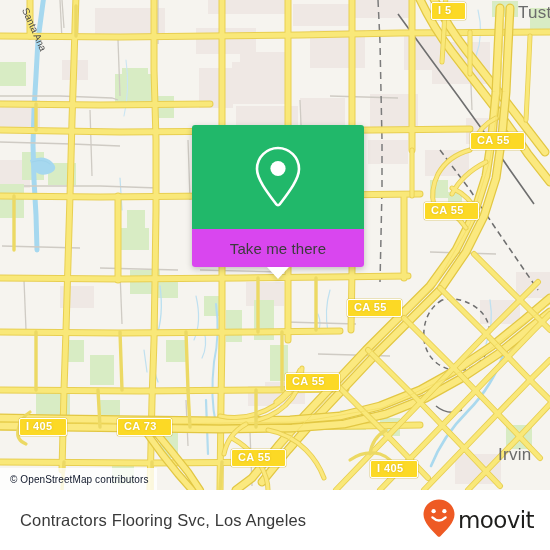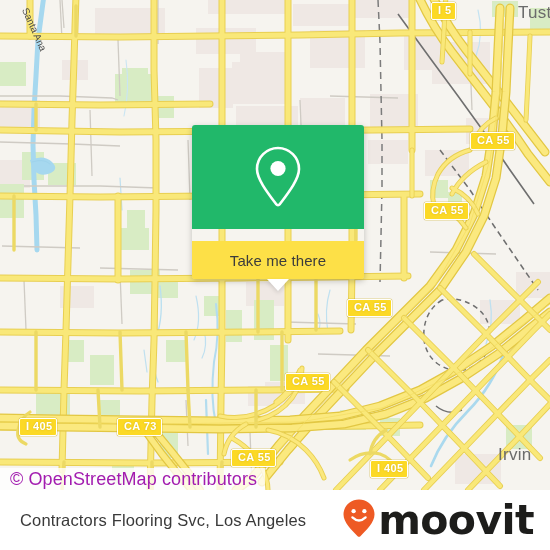--- a/index.html
+++ b/index.html
@@ -35,22 +35,22 @@
   
   #attribution {
     position: absolute;
     left: 0;
     top: 468px;
     height: 22px;
     padding: 0 8px 0 10px;
     display: flex;
     align-items: center;
     background: rgba(255,255,255,0.78);
-    font-size: 18px;
-    color: #a21caf;
+    font-size: 10px;
+    color: #0f172a;
     letter-spacing: 0.1px;
     white-space: nowrap;
   }
 
   
   #popup-card {
     position: absolute;
     left: 192px;
     top: 125px;
     width: 172px;
@@ -63,30 +63,29 @@
     background: #21b86a;
     height: 104px;
     border-radius: 3px 3px 0 0;
     display: flex;
     align-items: center;
     justify-content: center;
   }
   #popup-pin-icon { display:block; }
   #popup-action {
     position: relative;
-    background: #fde047;
+    background: #d946ef;
     height: 38px;
     border-radius: 0 0 3px 3px;
     display: flex;
     align-items: center;
     justify-content: center;
     font-size: 15px;
     color: #3c3c3c;
     letter-spacing: 0.1px;
-    margin-top: 12px;
   }
   #popup-tail {
     position: absolute;
     left: 50%;
     margin-left: -11px;
     top: 100%;
     width: 0; height: 0;
     border-left: 11px solid transparent;
     border-right: 11px solid transparent;
     border-top: 12px solid #ffffff;
@@ -113,39 +112,39 @@
     color: #3a3a3a;
     white-space: nowrap;
     letter-spacing: 0.15px;
   }
   #moovit-logo {
     display: flex;
     align-items: center;
     gap: 2px;
   }
   #moovit-wordmark {
-    font-size: 41px;
+    font-size: 23px;
     color: #1d1d1b;
     letter-spacing: -0.6px;
     line-height: 1;
     font-family: "DejaVu Sans", sans-serif;
-    font-weight: 700;
+    font-weight: 400;
   }
 
   
   .shield {
     position: absolute;
     background: #fcd925;
     border: 1.5px solid #ffffff;
     border-radius: 2px;
     color: #ffffff;
     font-size: 11px;
     font-weight: 700;
     letter-spacing: 0.4px;
-    padding: 1px 4px 2px 6px;
+    padding: 1px 14px 2px 6px;
     line-height: 13px;
     white-space: nowrap;
     text-shadow: 0 0 2px rgba(150,120,0,0.35);
     box-shadow: 0 0 0 0.5px rgba(200,170,30,0.5);
     z-index: 12;
   }
   .place-label {
     position: absolute;
     color: #6b6b6b;
     font-size: 17px;

